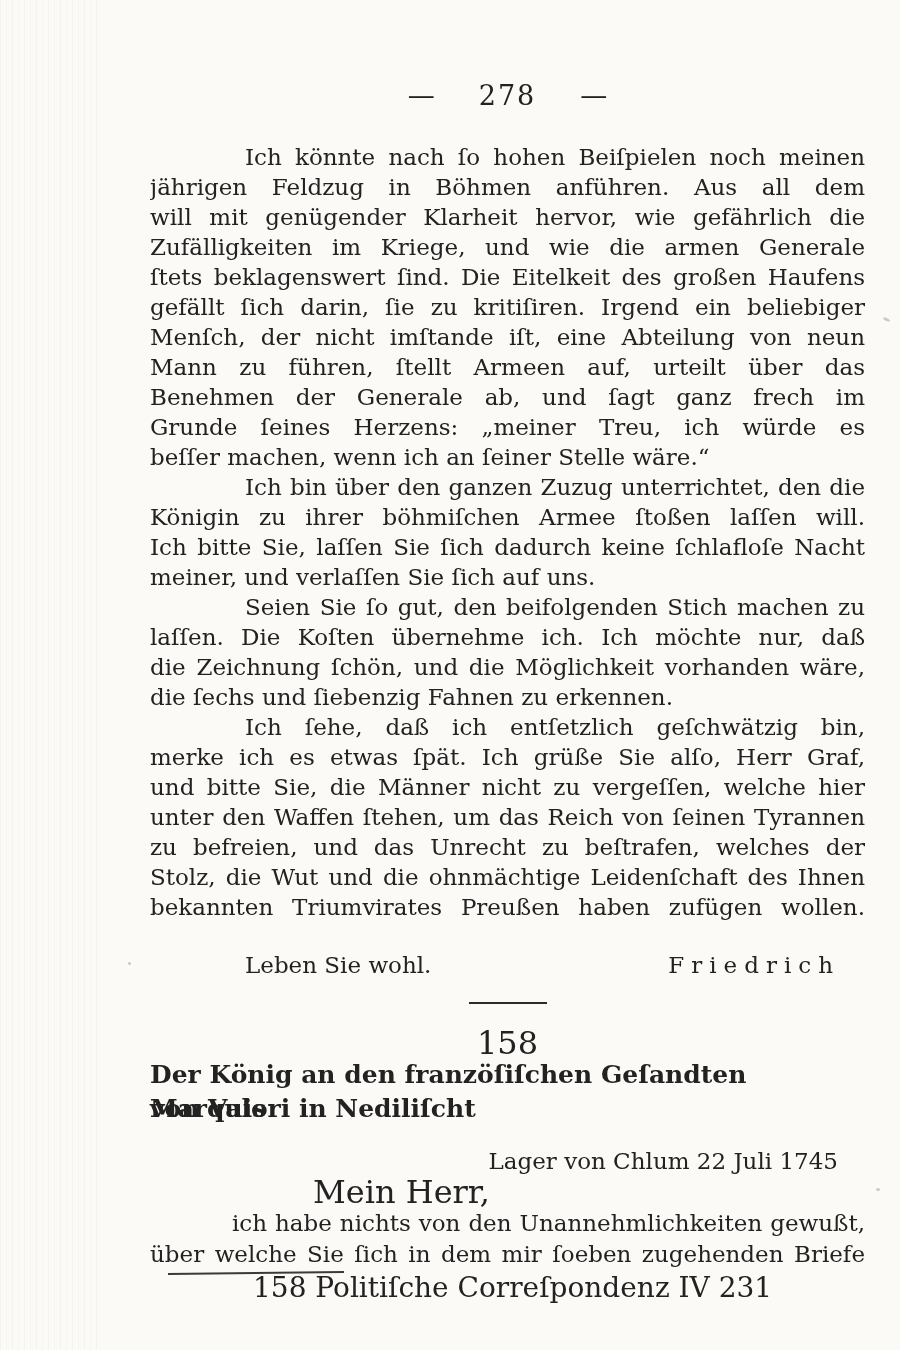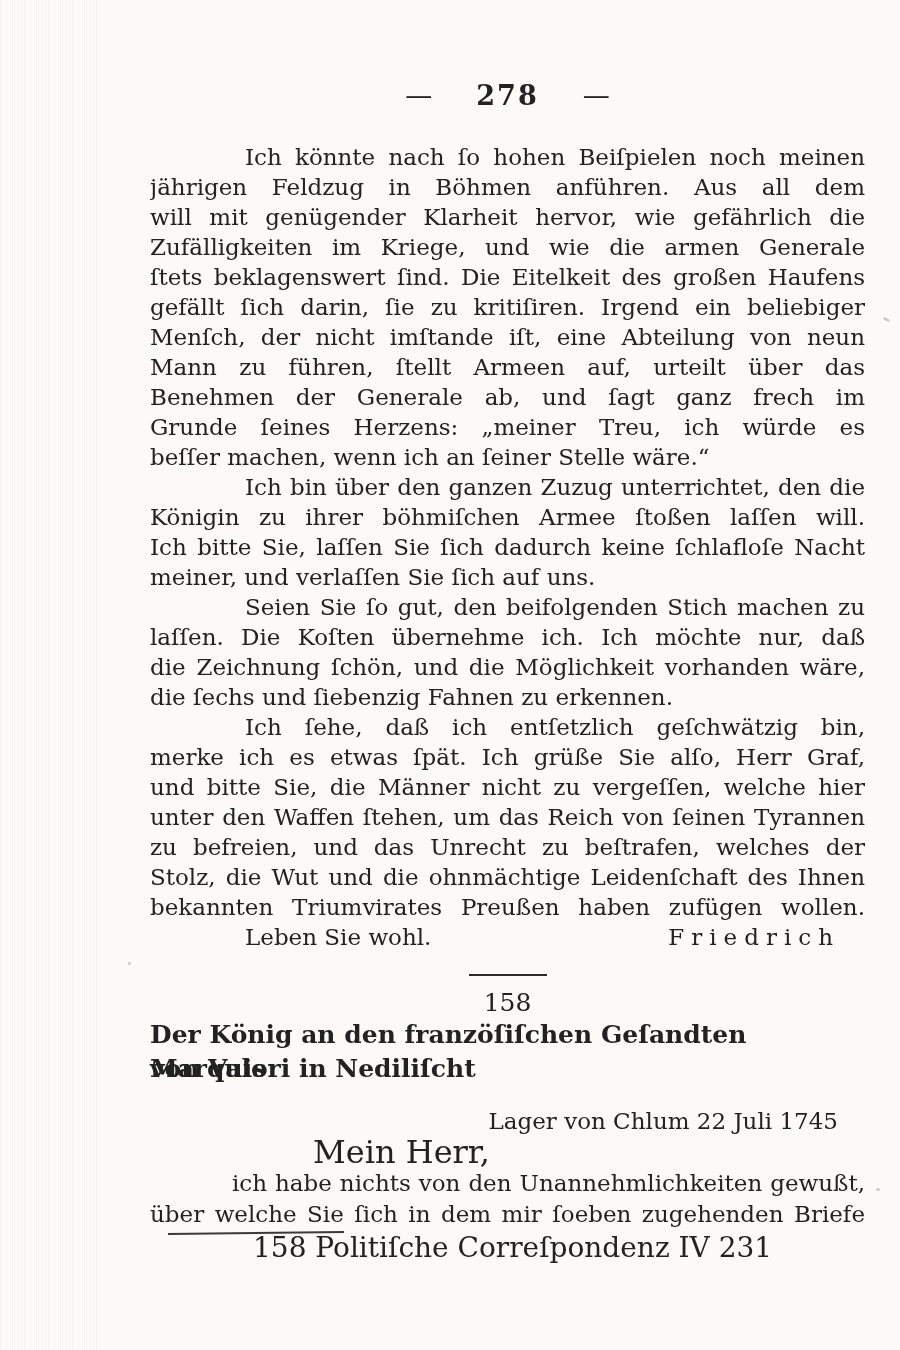--- a/index.html
+++ b/index.html
@@ -26,46 +26,46 @@
   .speck { position:absolute; background:#9a9a9a; border-radius:50%; opacity:.5; }
   .s1 { left:883px; top:318px; width:7px; height:3px; transform:rotate(25deg); }
   .s2 { left:876px; top:1188px; width:4px; height:3px; }
   .s3 { left:128px; top:962px; width:3px; height:3px; }
 
   .page-header {
     position:absolute; top:80px; left:150px; width:715px;
     display:flex; justify-content:center; align-items:center; gap:44px;
     font-size:27px;
   }
-  .pagenum { letter-spacing:2px;font-weight:bold; }
+  .pagenum { letter-spacing:2px; }
 
   .text-block {
     position:absolute; left:150px; top:142px; width:715px;
     font-size:23px;
   }
   .line {
     height:30px; line-height:30px;
     text-align:justify; text-align-last:justify;
     overflow:hidden;
   }
   .line.indent { text-indent:95px; }
   .line.end { text-align-last:left; }
   .line.l2 { height:31px; line-height:31px; }
   .line.l2.indent { text-indent:82px; }
 
   .closing {
     height:30px; line-height:30px;
     display:flex; justify-content:space-between;
-    padding-left:95px; padding-right:25px; box-sizing:border-box;
+    padding-left:95px; padding-right:25px; box-sizing:border-box;margin-top:28px;
   }
   .sig { letter-spacing:7px; }
 
   .divider { width:78px; height:2px; background:#2a2a2a; margin:22px auto 0; }
 
-  .sec-num { margin-top:12px; height:30px; line-height:30px; text-align:center; font-size:25px; }
+  .sec-num { margin-top:24px; height:30px; line-height:30px; text-align:center; font-size:32px; }
   .heading { height:34px; line-height:34px; text-align:left; font-size:25px; font-weight:bold; }
   .dateline { margin-top:20px; height:30px; line-height:30px; text-align:right; padding-right:27px; }
   .salutation { height:32px; line-height:32px; padding-left:163px; font-size:32px; }
 
   .foot-rule {
     margin-top:2px; margin-left:18px;
     width:176px; height:2px; background:#3a3a3a;
     transform:rotate(-0.6deg);
   }
   .footnote { margin-top:0; height:28px; line-height:28px; padding-left:103px; font-size:28px; }

